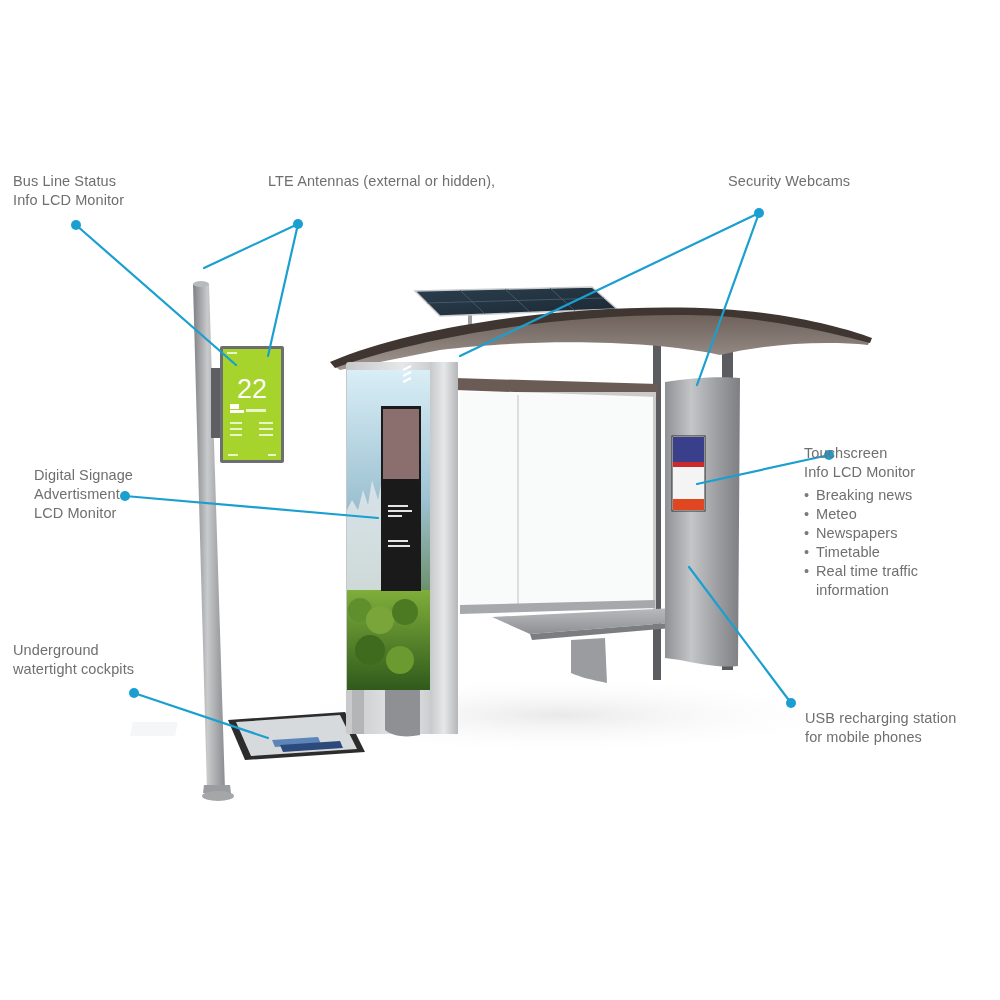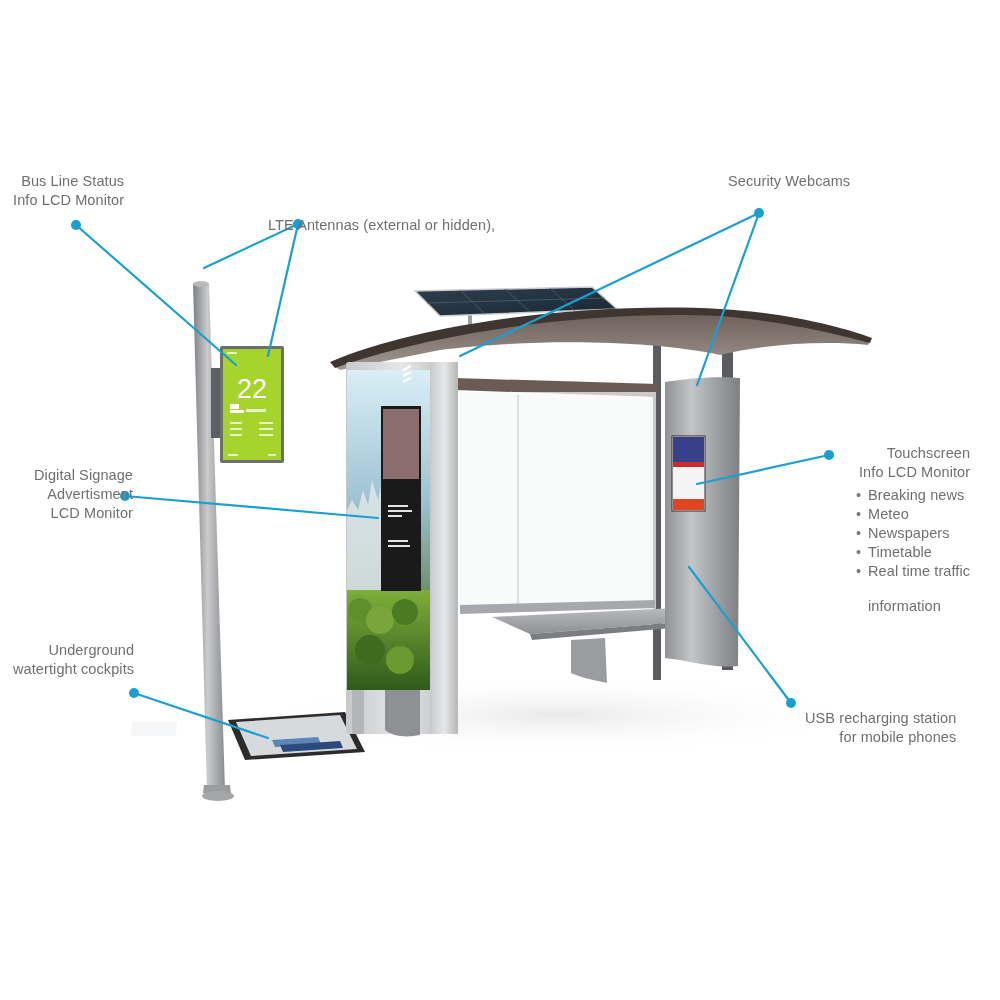--- a/index.html
+++ b/index.html
@@ -1,23 +1,23 @@
 <!DOCTYPE html>
 <html><head>
   <meta charset="utf-8">
   <style>
     html, body { margin:0; padding:0; background:#ffffff; }
     body { width:1000px; height:1000px; position:relative; overflow:hidden;
            font-family:"Liberation Sans", "DejaVu Sans", sans-serif; }
     .label { position:absolute; color:#6f6f6f; font-size:14.5px; line-height:19px; letter-spacing:0.1px; }
-    .label div { white-space:nowrap;text-align:right; }
+    .label div { white-space:nowrap; }
     .bullets { list-style:none; margin:4px 0 0 0; padding:0; }
     .bullets li { position:relative; padding-left:12px; white-space:nowrap; line-height:19px; }
     .bullets li::before { content:"•"; position:absolute; left:0; top:0; color:#7a7a7a; }
-    .bullets li .cont { display:block;margin-top:16px; }
+    .bullets li .cont { display:block; }
     svg.scene { position:absolute; left:0; top:0; }
   </style>
 </head>
 <body>
 
 <svg class="scene" width="1000" height="1000" viewBox="0 0 1000 1000">
   <defs>
     <linearGradient id="poleGrad" x1="0" x2="1" y1="0" y2="0">
       <stop offset="0" stop-color="#7e8083"></stop>
       <stop offset="0.45" stop-color="#c9cacc"></stop>
@@ -195,29 +195,29 @@
     <circle cx="134" cy="693" r="5"></circle>
     <circle cx="791" cy="703" r="5"></circle>
   </g>
 </svg>
 
 <div class="label" style="left:13px; top:172px;">
   <div>Bus Line Status</div>
   <div>Info LCD Monitor</div>
 </div>
 
-<div class="label" style="left:268px; top:172px;margin-top:44px;">
+<div class="label" style="left:268px; top:172px;">
   <div>LTE Antennas (external or hidden),</div>
 </div>
 
 <div class="label" style="left:728px; top:172px;">
   <div>Security Webcams</div>
 </div>
 
-<div class="label" style="left:856px; top:444px;">
+<div class="label" style="left:804px; top:444px;">
   <div>Touchscreen</div>
   <div>Info LCD Monitor</div>
   <ul class="bullets">
     <li><span>Breaking news</span></li>
     <li><span>Meteo</span></li>
     <li><span>Newspapers</span></li>
     <li><span>Timetable</span></li>
     <li><span>Real time traffic</span><span class="cont">information</span></li>
   </ul>
 </div>

